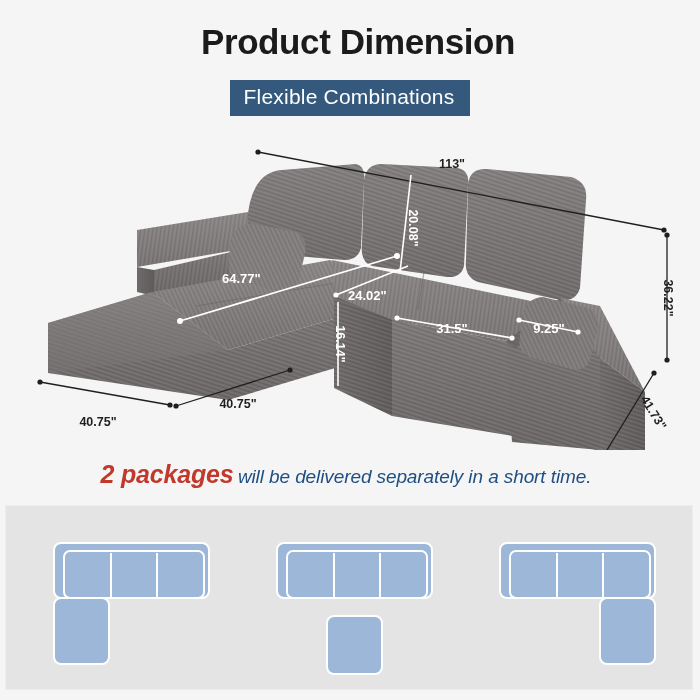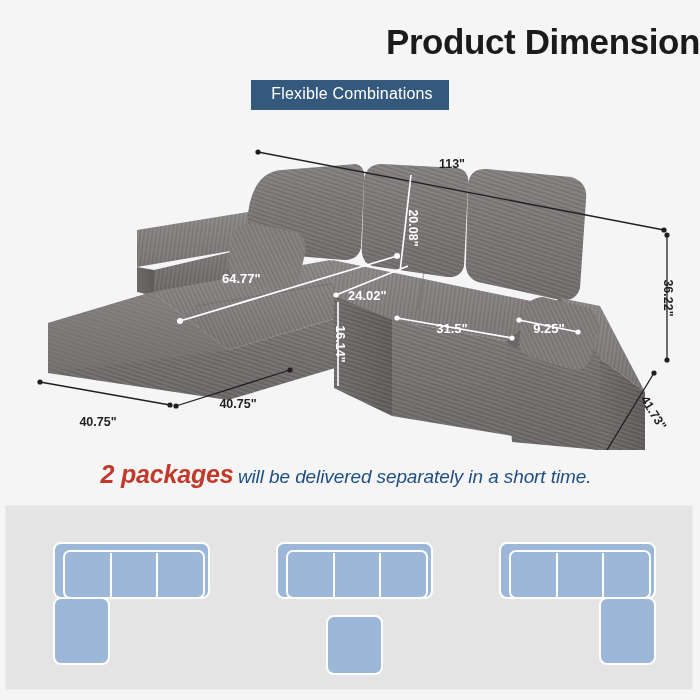--- a/index.html
+++ b/index.html
@@ -8,35 +8,35 @@
     background:#f5f5f5;
     font-family:"Liberation Sans", sans-serif;
     overflow:hidden;
     position:relative;
   }
   #page{position:absolute;inset:0;}
 
   
   .title{
     position:absolute;left:16px;right:0;top:22px;
-    text-align:right;
+    text-align:center;
     font-size:35px;font-weight:bold;
     color:#1b1b1b;
     letter-spacing:-0.4px;
   }
   .badge-wrap{
     position:absolute;left:0;right:0;top:80px;
     text-align:center;
   }
   .badge{
     display:inline-block;
     background:#34597c;
     color:#ffffff;
-    font-size:16px;
-    padding:5px 16px 7px 20px;
+    font-size:21px;
+    padding:5px 16px 7px 14px;
     letter-spacing:0.2px;
   }
 
   
   #illus{position:absolute;left:0;top:120px;width:700px;height:330px;}
 
   
   .caption{
     position:absolute;left:0;right:8px;top:460px;
     text-align:center;

